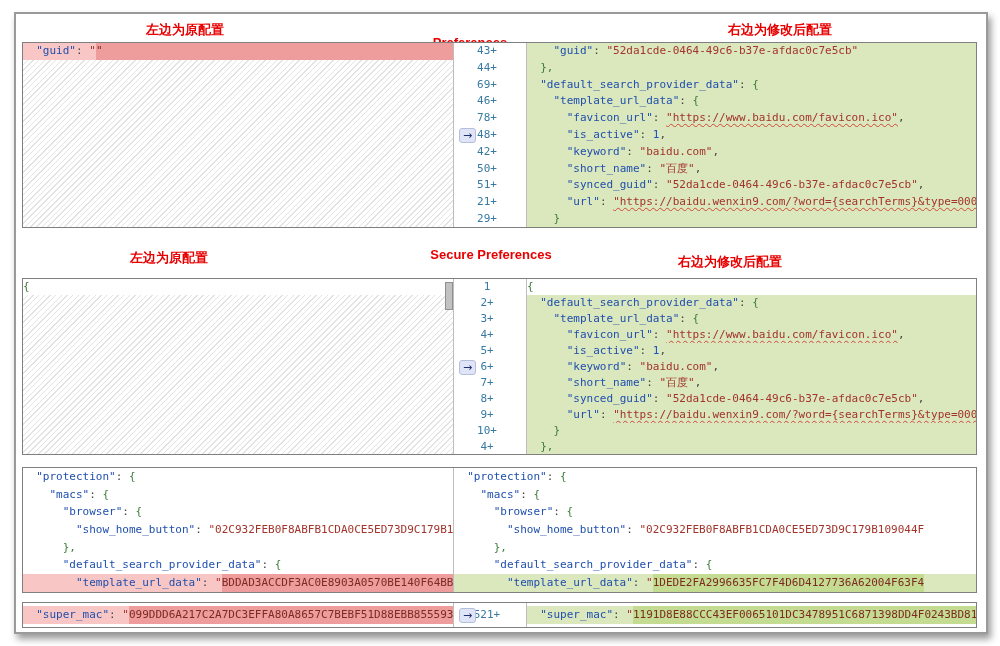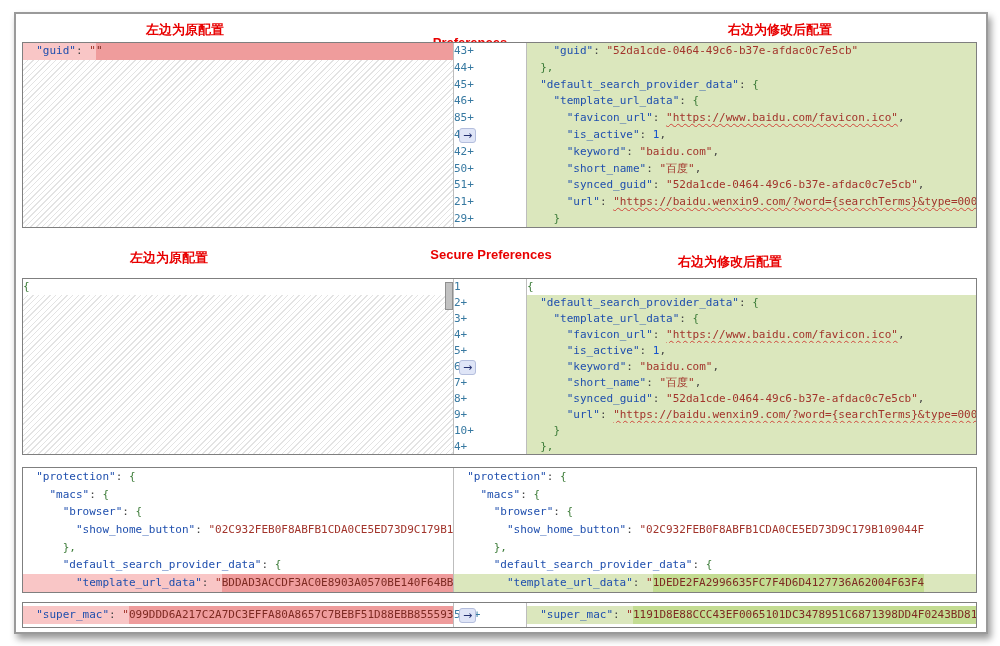--- a/index.html
+++ b/index.html
@@ -11,21 +11,21 @@
        font-weight:bold;font-size:13px;color:#e80000;white-space:nowrap;}
   .dbox{position:absolute;left:22px;width:955px;border:1px solid #7f7f7f;background:#fff;
         display:flex;box-sizing:border-box;}
   .pane{overflow:hidden;position:relative;display:flex;flex-direction:column;box-sizing:border-box;}
   .pleft{width:431px;border-right:1px solid #bdbdbd;}
   .mid{width:73px;position:relative;border-right:1px solid #bdbdbd;box-sizing:border-box;
        display:flex;flex-direction:column;background:#fff;}
   .pright{flex:1;}
   .crow{display:flex;white-space:pre;height:var(--lh);line-height:var(--lh);font-size:11px;flex:0 0 auto;}
   .crow span{white-space:pre;}
-  .numrow{height:var(--lh);line-height:var(--lh);font-size:11px;text-align:left;
+  .numrow{height:var(--lh);line-height:var(--lh);font-size:11px;text-align:center;
           padding-right:6px;color:#3779a1;flex:0 0 auto;}
   .bg-rem{background:#f9c6c6;}
   .bg-add{background:#dbe7bd;}
   .sg-k{color:#1f4fae;}
   .sg-p{color:#444;}
   .sg-s{color:#a2342b;}
   .sg-n{color:#1553cc;}
   .sg-b{color:#3e7d3a;}
   .sg-u{color:#a2342b;text-decoration:underline wavy #d0453a 1px;text-underline-offset:2px;}
   .sg-sr{color:#7d2a22;background:#ef9c9c;}
@@ -52,23 +52,23 @@
   <span class="ann" style="left:730px;top:253px">右边为修改后配置</span>
 
   <div class="dbox" style="top:42px;height:186px;--lh:16.8px">
     <div class="pane pleft">
         <div class="crow bg-rem"><span class="sg-p">  </span><span class="sg-k">"guid"</span><span class="sg-p">: </span><span class="sg-s">"</span><span class="lfill sg-sr">"</span></div>
         <div class="hatch"></div>
       </div>
     <div class="mid">
         <div class="numrow">43+</div>
         <div class="numrow">44+</div>
-        <div class="numrow">45+</div>
+        <div class="numrow">69+</div>
         <div class="numrow">46+</div>
-        <div class="numrow">85+</div>
+        <div class="numrow">78+</div>
         <div class="numrow">48+</div>
         <div class="numrow">42+</div>
         <div class="numrow">50+</div>
         <div class="numrow">51+</div>
         <div class="numrow">21+</div>
         <div class="numrow">29+</div>
         <div class="arrow-btn" style="top: 84.9px;">→</div>
       </div>
     <div class="pane pright">
         <div class="crow bg-add"><span class="sg-p">    </span><span class="sg-k">"guid"</span><span class="sg-p">: </span><span class="sg-s">"52da1cde-0464-49c6-b37e-afdac0c7e5cb"</span></div>

